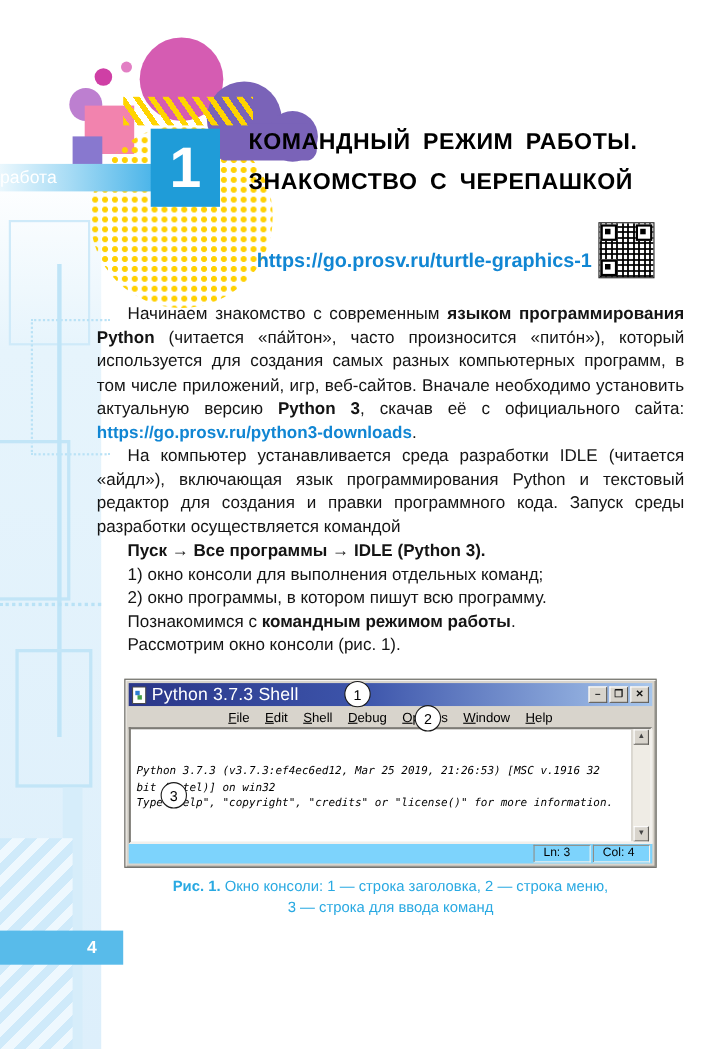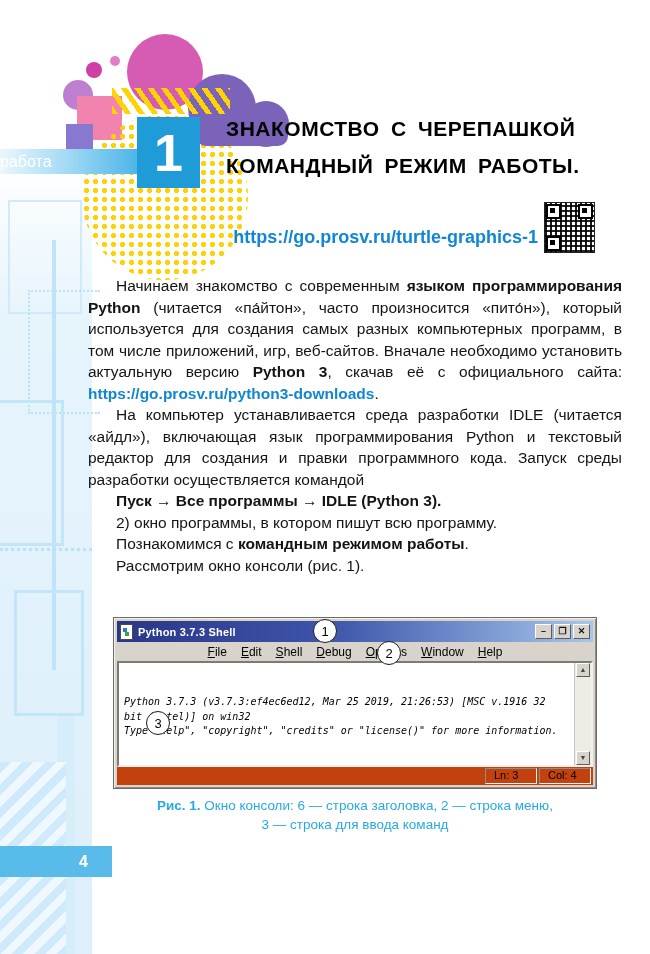--- a/index.html
+++ b/index.html
@@ -67,38 +67,38 @@
   
   .fig{position:absolute;left:113px;top:617px;width:484px;height:172px;z-index:2;}
   .win{width:100%;height:100%;box-sizing:border-box;background:#d8d4cc;border:1px solid #6b6b66;
        box-shadow:inset 1px 1px 0 #f4f2ee, inset -1px -1px 0 #8f8d86;
        padding:3px;display:flex;flex-direction:column;}
   .titlebar{flex:0 0 21px;background:linear-gradient(90deg,#2a3688 0%, #3d55ab 45%, #a7c6ec 100%);
             display:flex;align-items:center;padding:0 3px;color:#fff;}
   .ticon{width:11px;height:14px;background:#fff;border:1px solid #4a4a4a;border-radius:1px;position:relative;}
   .ticon::after{content:"";position:absolute;left:2px;top:3px;width:4px;height:4px;background:#2e7dd1;
                 box-shadow:2px 4px 0 #43a047;}
-  .ttext{margin-left:5px;font-size:11px;font-weight:bold;letter-spacing:0.2px;}
+  .ttext{margin-left:5px;font-size:16px;font-weight:normal;letter-spacing:0.2px;}
   .tbtns{margin-left:auto;display:flex;gap:2px;}
   .tbtn{width:17px;height:15px;box-sizing:border-box;background:#d8d4cc;border:1px solid;
         border-color:#ffffff #5f5d58 #5f5d58 #ffffff;font-size:9px;line-height:12px;text-align:center;
         font-weight:bold;color:#111;cursor:pointer;}
   .menubar{flex:0 0 19px;display:flex;align-items:center;background:#d8d4cc;font-size:12px;padding-left:2px;justify-content:center;}
   .menu-item{padding:0 8px 0 6px;cursor:pointer;}
   .consolewrap{flex:1;position:relative;border:2px solid;border-color:#7d7b75 #f2f0ec #f2f0ec #7d7b75;
                background:#fff;overflow:hidden;}
   .console{position:absolute;left:0;top:0;right:16px;bottom:0;padding:3px 0 0 5px;
            font-family:"DejaVu Sans Mono",monospace;font-size:10px;line-height:14.5px;
            white-space:pre;color:#000;font-style:italic;}
   .scrollbar{position:absolute;right:0;top:0;bottom:0;width:16px;background:#efece5;border-left:1px solid #c9c5bd;}
   .sb-btn{position:absolute;left:1px;width:14px;height:14px;box-sizing:border-box;background:#d8d4cc;
           border:1px solid;border-color:#ffffff #5f5d58 #5f5d58 #ffffff;font-size:7px;text-align:center;
           line-height:11px;color:#444;cursor:pointer;}
   .sb-up{top:0;} .sb-down{bottom:0;}
-  .statusbar{flex:0 0 18px;background:#c2410c;display:flex;justify-content:flex-end;align-items:center;font-size:11px;}
+  .statusbar{flex:0 0 18px;background:#7dd3fc;display:flex;justify-content:flex-end;align-items:center;font-size:11px;}
   .scell{border:1px solid;border-color:#8f8d86 #f4f2ee #f4f2ee #8f8d86;padding:0 8px;height:14px;
          line-height:13px;margin-right:2px;min-width:34px;}
 
   .callout{position:absolute;width:22px;height:22px;border:1.6px solid #1a1a1a;border-radius:50%;
            background:#fff;display:flex;align-items:center;justify-content:center;font-size:13px;z-index:5;}
   .co1{left:313px;top:619px;} .co2{left:377px;top:641px;} .co3{left:146px;top:711px;}
 
   .caption{position:absolute;left:85px;top:796px;width:540px;text-align:center;color:#29a9e2;
            font-size:13.5px;line-height:19px;z-index:1;}
   .caption .pfx{font-weight:bold;}
@@ -137,36 +137,37 @@
     <div class="stripe-band"></div>
     <div class="badge">
       <span>работа</span>
     </div>
     <div class="blue-sq">
       <span>1</span>
     </div>
   </div>
 
   <div class="htitle">
+    <div>КОМАНДНЫЙ РЕЖИМ РАБОТЫ.</div>
     <div>ЗНАКОМСТВО С ЧЕРЕПАШКОЙ</div>
-    <div>КОМАНДНЫЙ РЕЖИМ РАБОТЫ.</div>
   </div>
 
   <div class="hurl">https://go.prosv.ru/turtle-graphics-1</div>
 
   <div class="qr">
     <div class="f f-tl"></div>
     <div class="f f-tr"></div>
     <div class="f f-bl"></div>
   </div>
 
   <div class="article" id="article">
       <p><span>Начинаем знакомство с современным </span><span class="run-b">языком программирования Python</span><span> (читается «па́йтон», часто произносится «пито́н»), который используется для создания самых разных компьютерных программ, в том числе приложений, игр, веб-сайтов. Вначале необходимо установить актуальную версию </span><span class="run-b">Python 3</span><span>, скачав её с официального сайта: </span><span class="run-link">https://go.prosv.ru/python3-downloads</span><span>.</span></p>
       <p><span>На компьютер устанавливается среда разработки IDLE (читается «айдл»), включающая язык программирования Python и текстовый редактор для создания и правки программного кода. Запуск среды разработки осуществляется командой</span></p>
       <p><span class="run-b">Пуск → Все программы → IDLE (Python 3).</span></p>
+      <p><span>1) окно консоли для выполнения отдельных команд;</span></p>
       <p><span>2) окно программы, в котором пишут всю программу.</span></p>
       <p><span>Познакомимся с </span><span class="run-b">командным режимом работы</span><span>.</span></p>
       <p><span>Рассмотрим окно консоли (рис. 1).</span></p>
     </div>
 
   <div class="fig">
     <div class="win">
       <div class="titlebar">
         <div class="ticon"></div>
         <div class="ttext">Python 3.7.3 Shell</div>
@@ -201,21 +202,21 @@
       </div>
     </div>
   </div>
 
   <div class="callout co1">1</div>
   <div class="callout co2">2</div>
   <div class="callout co3">3</div>
 
   <div class="caption">
     <span class="pfx">Рис. 1.</span>
-    <span>Окно консоли: 6 — строка заголовка, 2 — строка меню,</span><br>
+    <span>Окно консоли: 1 — строка заголовка, 2 — строка меню,</span><br>
     <span>3 — строка для ввода команд</span>
   </div>
 
   <div class="pagenum">
     <span>4</span>
   </div>
 
 </div>
 
 </body></html>

